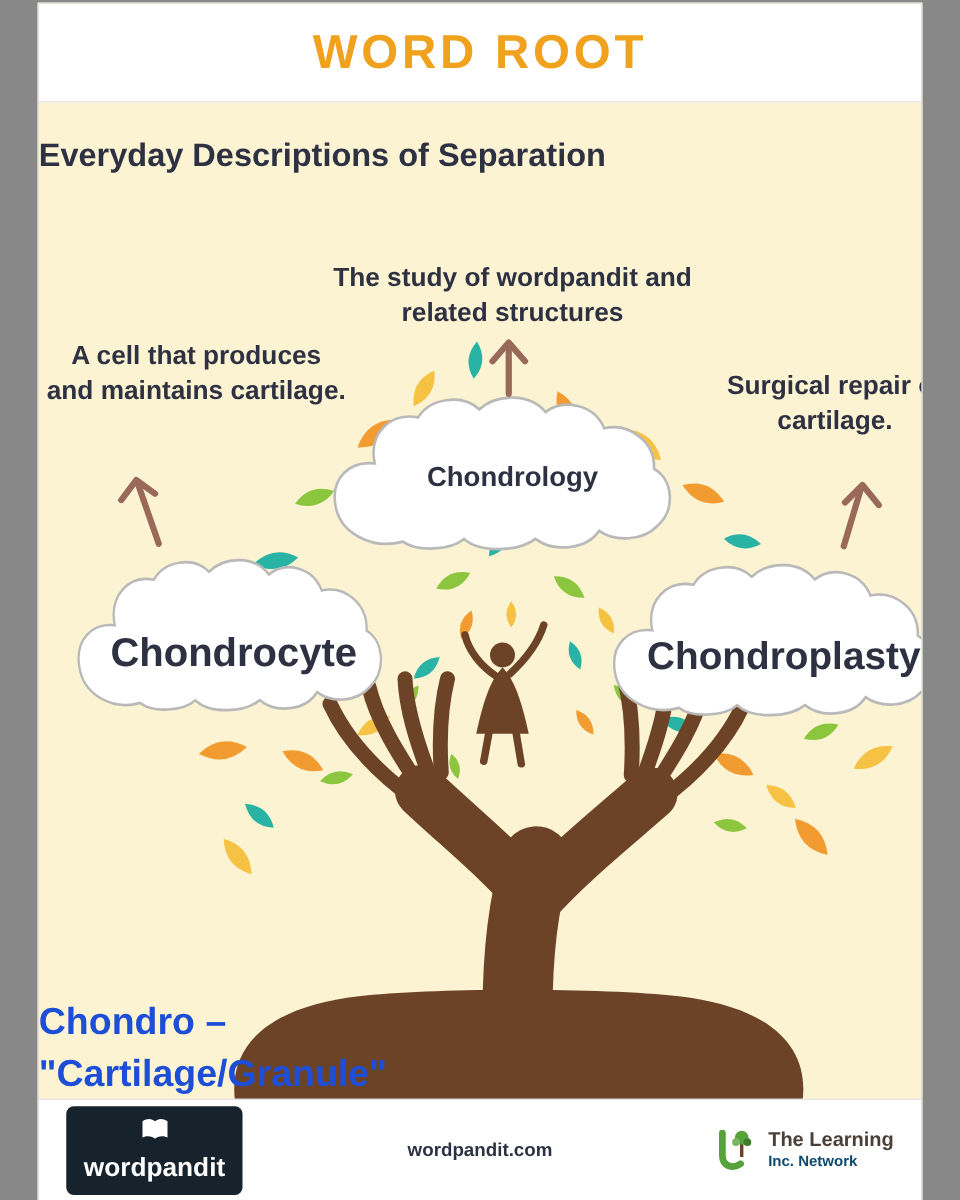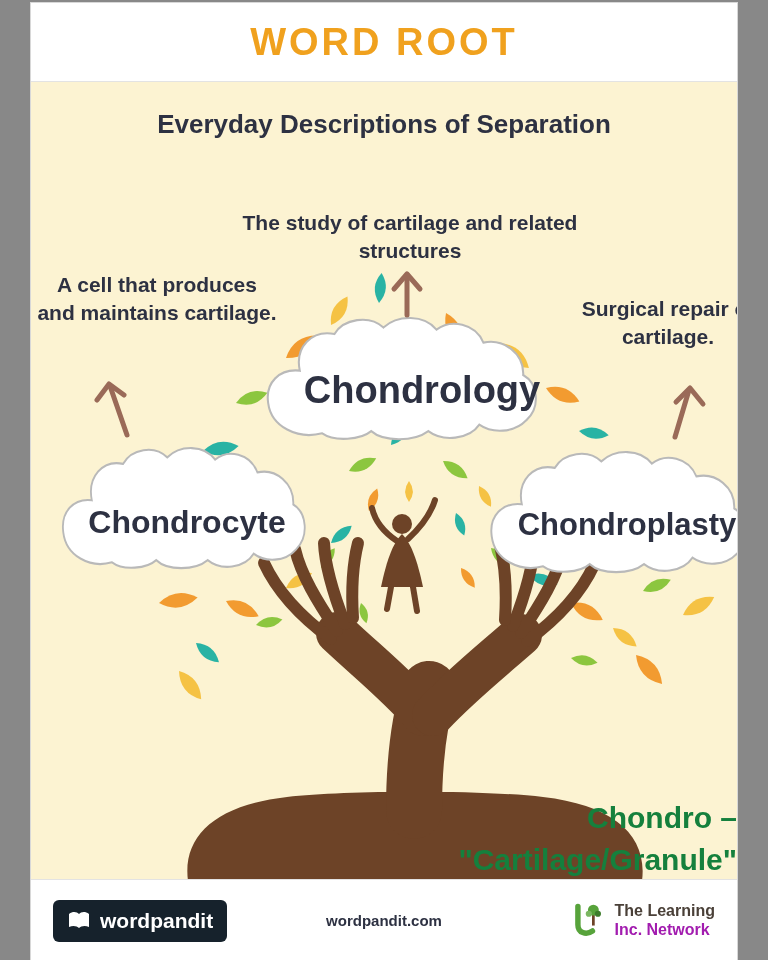--- a/index.html
+++ b/index.html
@@ -22,67 +22,67 @@
   }
   .header{
     position:absolute;top:0;left:0;right:0;height:78px;background:#fff;
     display:flex;align-items:center;justify-content:center;
     border-bottom:1px solid #e3e3e3;z-index:3;
   }
   .header h1{
     margin:0;color:var(--accent-orange);font-size:38px;font-weight:800;letter-spacing:3px;
   }
   .subtitle{
-    position:absolute;top:106px;left:0;width:100%;text-align:center;
+    position:absolute;top:106px;left:0;width:100%;text-align:left;
     font-size:26px;font-weight:700;color:var(--text-dark);z-index:2;
   }
   .definition{
     position:absolute;text-align:center;font-weight:700;color:var(--text-dark);
     font-size:21px;line-height:1.32;z-index:2;
   }
   #def-top{left:209px;top:206px;width:340px;}
   #def-left{left:6px;top:268px;width:240px;}
   #def-right{left:518px;top:292px;width:238px;}
   .cloud-word{
     position:absolute;text-align:center;font-weight:800;color:var(--text-dark);z-index:2;
   }
-  #word-top{left:250px;top:366px;width:282px;font-size:38px;}
+  #word-top{left:238px;top:366px;width:282px;font-size:22px;}
   #word-left{left:14px;top:501px;width:284px;font-size:32px;}
   #word-right{left:450px;top:504px;width:292px;font-size:31px;}
   .root-label{
-    position:absolute;top:794px;left:0;width:100%;text-align:right;color:#15803d;
+    position:absolute;top:794px;left:0;width:100%;text-align:left;color:#1d4ed8;
     font-weight:800;font-size:30px;line-height:1.4;z-index:2;
   }
   svg.scene{position:absolute;left:0;top:0;z-index:1;}
   .leaf-o{fill:var(--leaf-orange);}
   .leaf-t{fill:var(--leaf-teal);}
   .leaf-g{fill:var(--leaf-green);}
   .leaf-a{fill:var(--leaf-amber);}
   .hand{stroke:var(--brown);fill:none;stroke-linecap:round;}
   .brownfill{fill:var(--brown);}
   .childline{stroke:var(--brown);fill:none;stroke-width:6;stroke-linecap:round;}
   .arrow{stroke:var(--arrow);fill:none;stroke-linecap:round;stroke-linejoin:round;stroke-width:5;}
   .cloud{fill:#fff;stroke:#b9b9b9;stroke-width:2;vector-effect:non-scaling-stroke;}
   .footer{
     position:absolute;left:0;right:0;bottom:0;height:82px;background:#fff;
     border-top:1px solid #e3e3e3;display:flex;align-items:center;
     justify-content:space-between;padding:0 22px;z-index:3;box-sizing:border-box;
   }
   .brand-badge{
     display:flex;align-items:center;gap:9px;background:#16222C;color:#fff;
-    border-radius:6px;padding:9px 14px;font-size:21px;font-weight:700;
+    border-radius:6px;padding:9px 14px;font-size:21px;font-weight:700;flex-direction:column;
   }
   .site{
     position:absolute;left:50%;transform:translateX(-50%);
     font-size:15px;font-weight:800;color:var(--text-dark);
   }
   .partner{display:flex;align-items:center;gap:8px;}
   .partner-text{display:flex;flex-direction:column;line-height:1.15;}
   .partner-line1{color:#4a4038;font-weight:700;font-size:16px;}
-  .partner-line2{color:#a21caf;font-weight:700;font-size:16px;}
+  .partner-line2{color:#0c4a6e;font-weight:700;font-size:12px;}
 </style>
 </head>
 <body>
 
 <div class="page">
 
   <svg class="scene" width="768" height="960" viewBox="0 0 768 960" aria-hidden="true">
     <defs>
       <path id="leafShape" d="M0,0 Q15,-11 30,0 Q15,11 0,0 Z"></path>
       <path id="cloudShape" d="M 62 104 C 38 110, 12 98, 9 76 C 6 57, 20 44, 40 46 C 35 24, 52 8, 74 12 C 83 -2, 108 -6, 122 6 C 136 -6, 162 -6, 174 8 C 188 -2, 212 2, 220 20 C 240 16, 260 30, 259 50 C 274 58, 276 80, 262 92 C 250 104, 228 104, 216 96 C 206 110, 180 112, 166 102 C 152 112, 122 112, 110 102 C 100 110, 74 112, 62 104 Z"></path>
@@ -169,21 +169,21 @@
       <path class="arrow" d="M645,399 L659,385 L672,401"></path>
     </g>
   </svg>
 
   <div class="header">
     <h1>WORD ROOT</h1>
   </div>
 
   <div class="subtitle">Everyday Descriptions of Separation</div>
 
-  <div class="definition" id="def-top">The study of cartilage and related structures</div>
+  <div class="definition" id="def-top">The study of wordpandit and related structures</div>
   <div class="definition" id="def-left">A cell that produces and maintains cartilage.</div>
   <div class="definition" id="def-right">Surgical repair of cartilage.</div>
 
   <div class="cloud-word" id="word-top">Chondrology</div>
   <div class="cloud-word" id="word-left">Chondrocyte</div>
   <div class="cloud-word" id="word-right">Chondroplasty</div>
 
   <div class="root-label">
     <div>Chondro –</div>
     <div>"Cartilage/Granule"</div>

